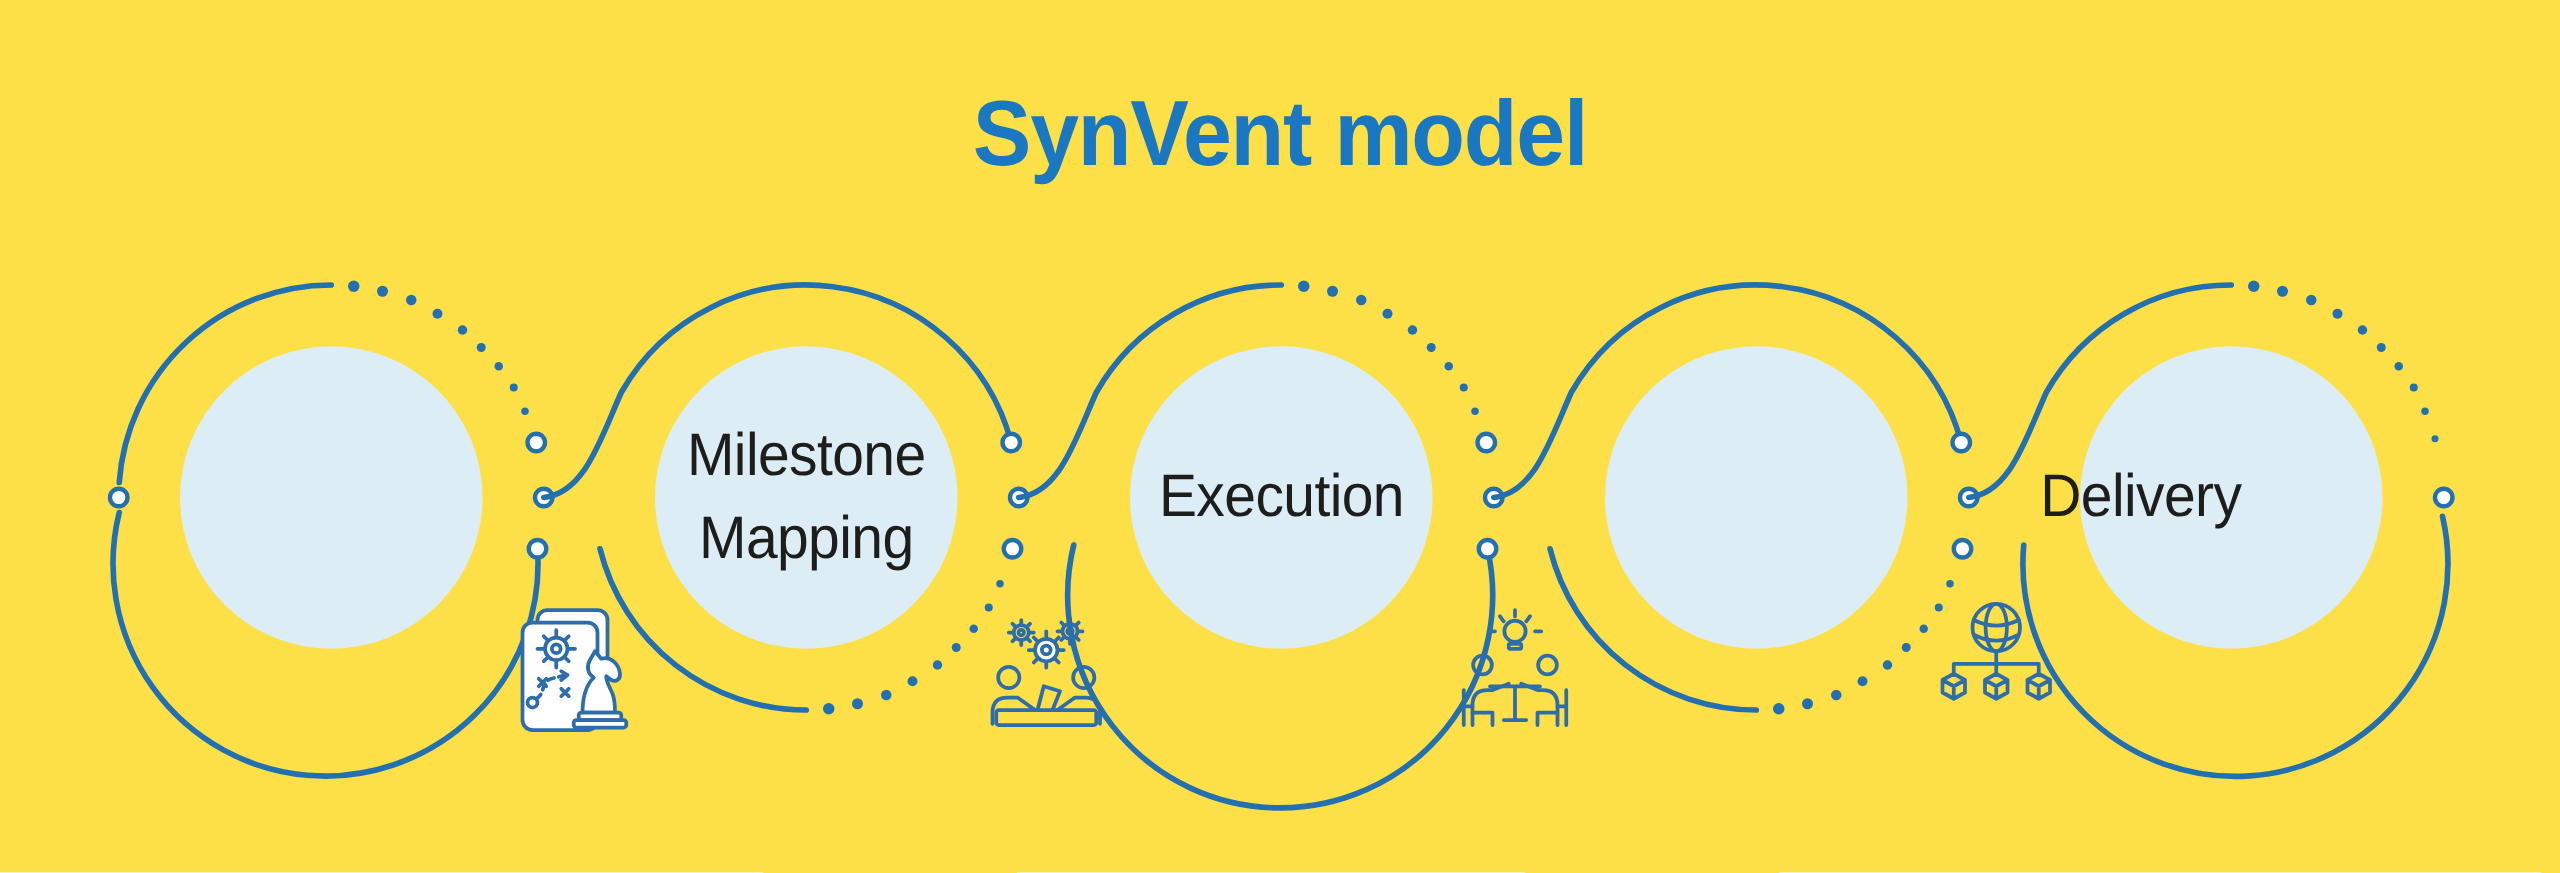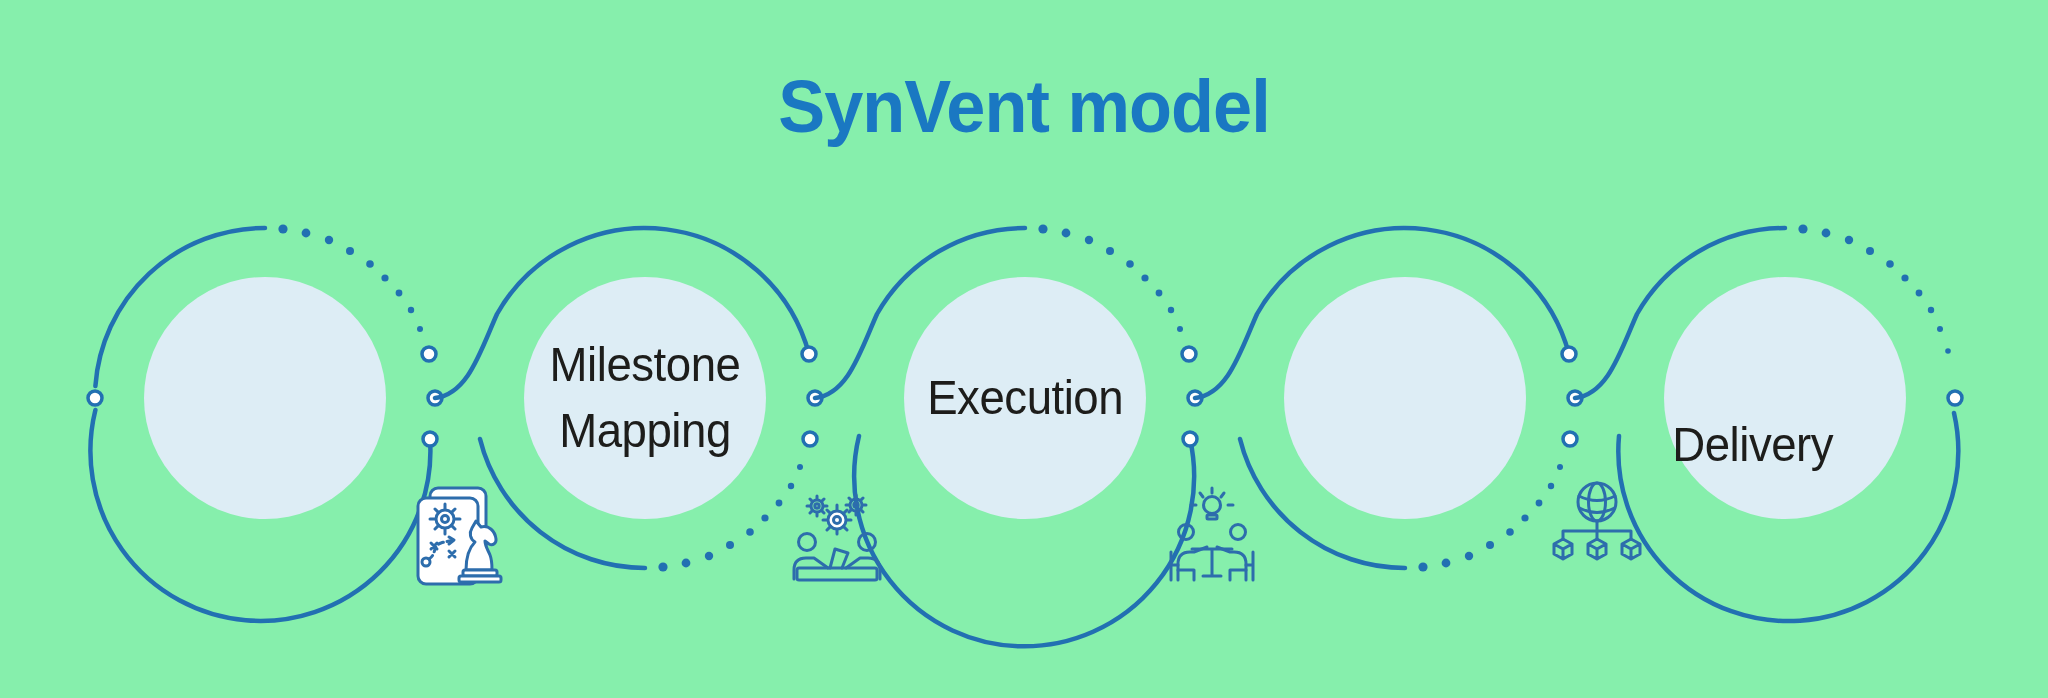--- a/index.html
+++ b/index.html
@@ -1,19 +1,19 @@
 <!DOCTYPE html>
 <html><head>
 <meta charset="utf-8">
 <style>
   html,body{margin:0;padding:0;background:#ffffff;}
   .stage{
     position:relative;
     width:2048px;height:698px;
-    background:#86efac;
+    background:#fde047;
     overflow:hidden;
     font-family:"Liberation Sans", sans-serif;
   }
   .title{
     position:absolute;
     left:0;top:64px;width:2048px;
     text-align:center;
     font-size:74px;
     font-weight:bold;
     letter-spacing:-1px;
@@ -31,21 +31,21 @@
     font-size:48px;
     line-height:1.38;
     color:#1d1d1b;
     letter-spacing:-0.5px;
   }
   .node-label span{display:block;transform:scaleX(0.95);}
   .nl-1{left:140px;}
   .nl-2{left:520px;}
   .nl-3{left:900px;}
   .nl-4{left:1280px;}
-  .nl-5{left:1628px;align-items:flex-end;}
+  .nl-5{left:1588px;}
   .ring{fill:none;stroke:#2270b2;stroke-width:4.5;stroke-linecap:round;}
   .dot{fill:#2270b2;}
   .marker{fill:#ffffff;stroke:#2270b2;stroke-width:3.5;}
   .innercircle{fill:#ddedf5;}
   .icon{fill:none;stroke:#2d6dac;stroke-width:3;stroke-linecap:round;stroke-linejoin:round;}
   .icon .filled{fill:#ffffff;}
 </style>
 </head>
 <body>
 

